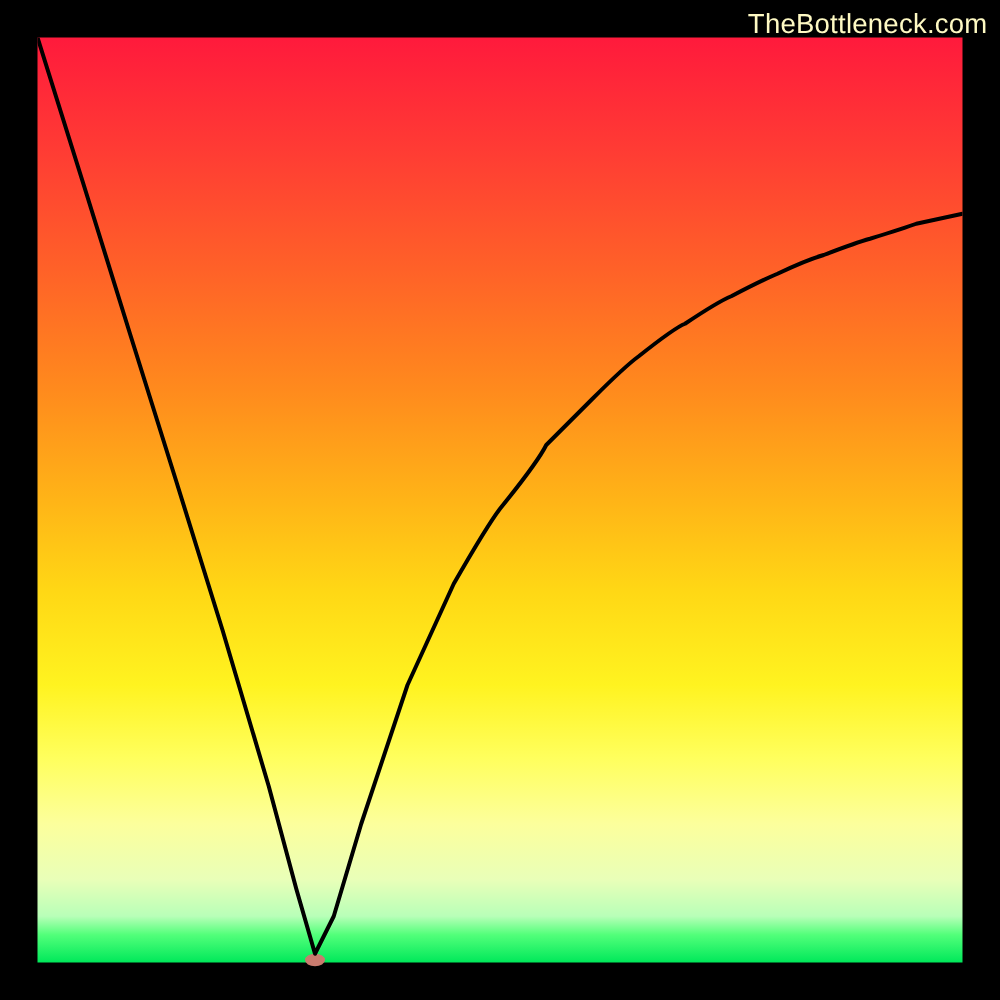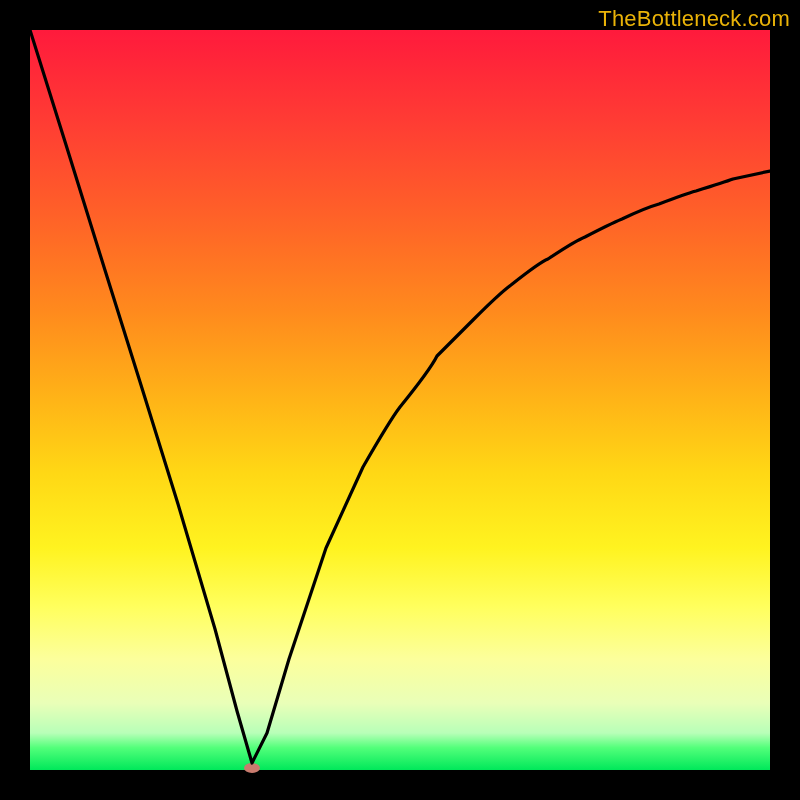--- a/index.html
+++ b/index.html
@@ -38,21 +38,21 @@
       #e9ffb8 91%,
       #b8ffb8 95%,
       #52ff7a 97%,
       #00e85a 100%
     );
   }
   .watermark {
     position: absolute;
     top: 6px;
     right: 10px;
-    color: #eab308;
+    color: #fef9c3;
     font-size: 22px;
     letter-spacing: 0.2px;
     z-index: 50;
   }
   svg.curve {
     position: absolute;
     left: 0;
     top: 0;
     width: 740px;
     height: 740px;

